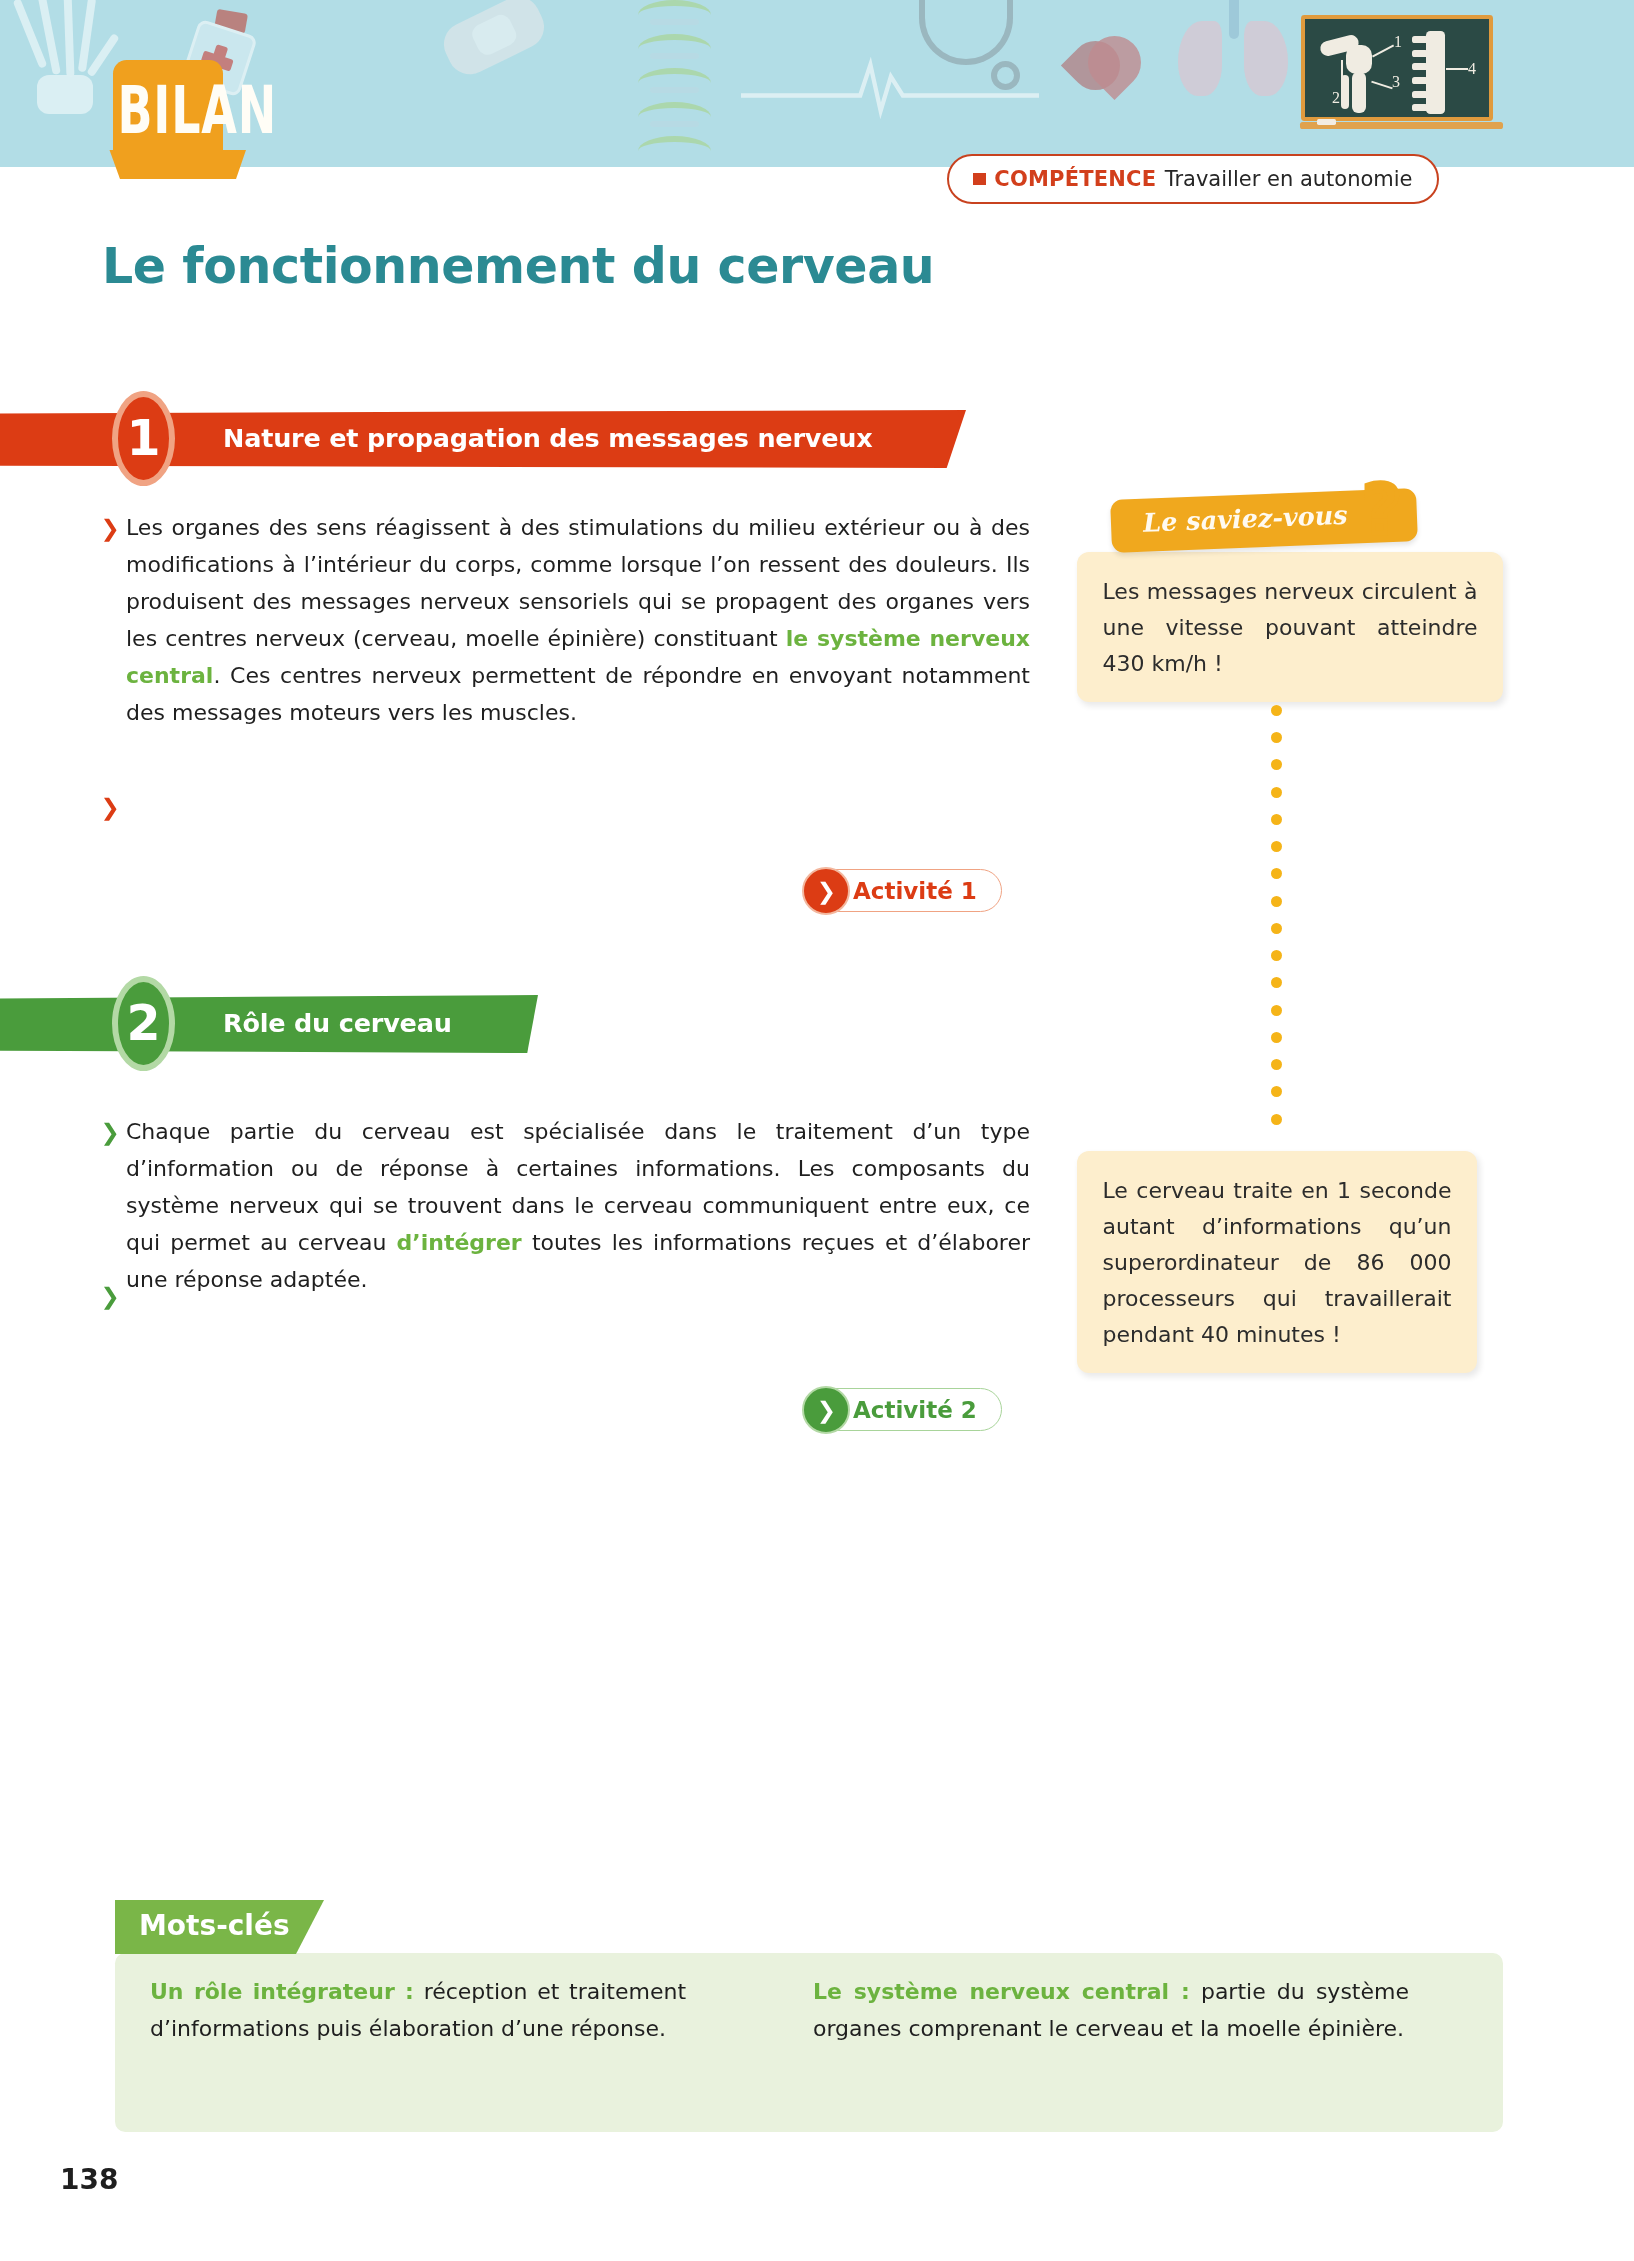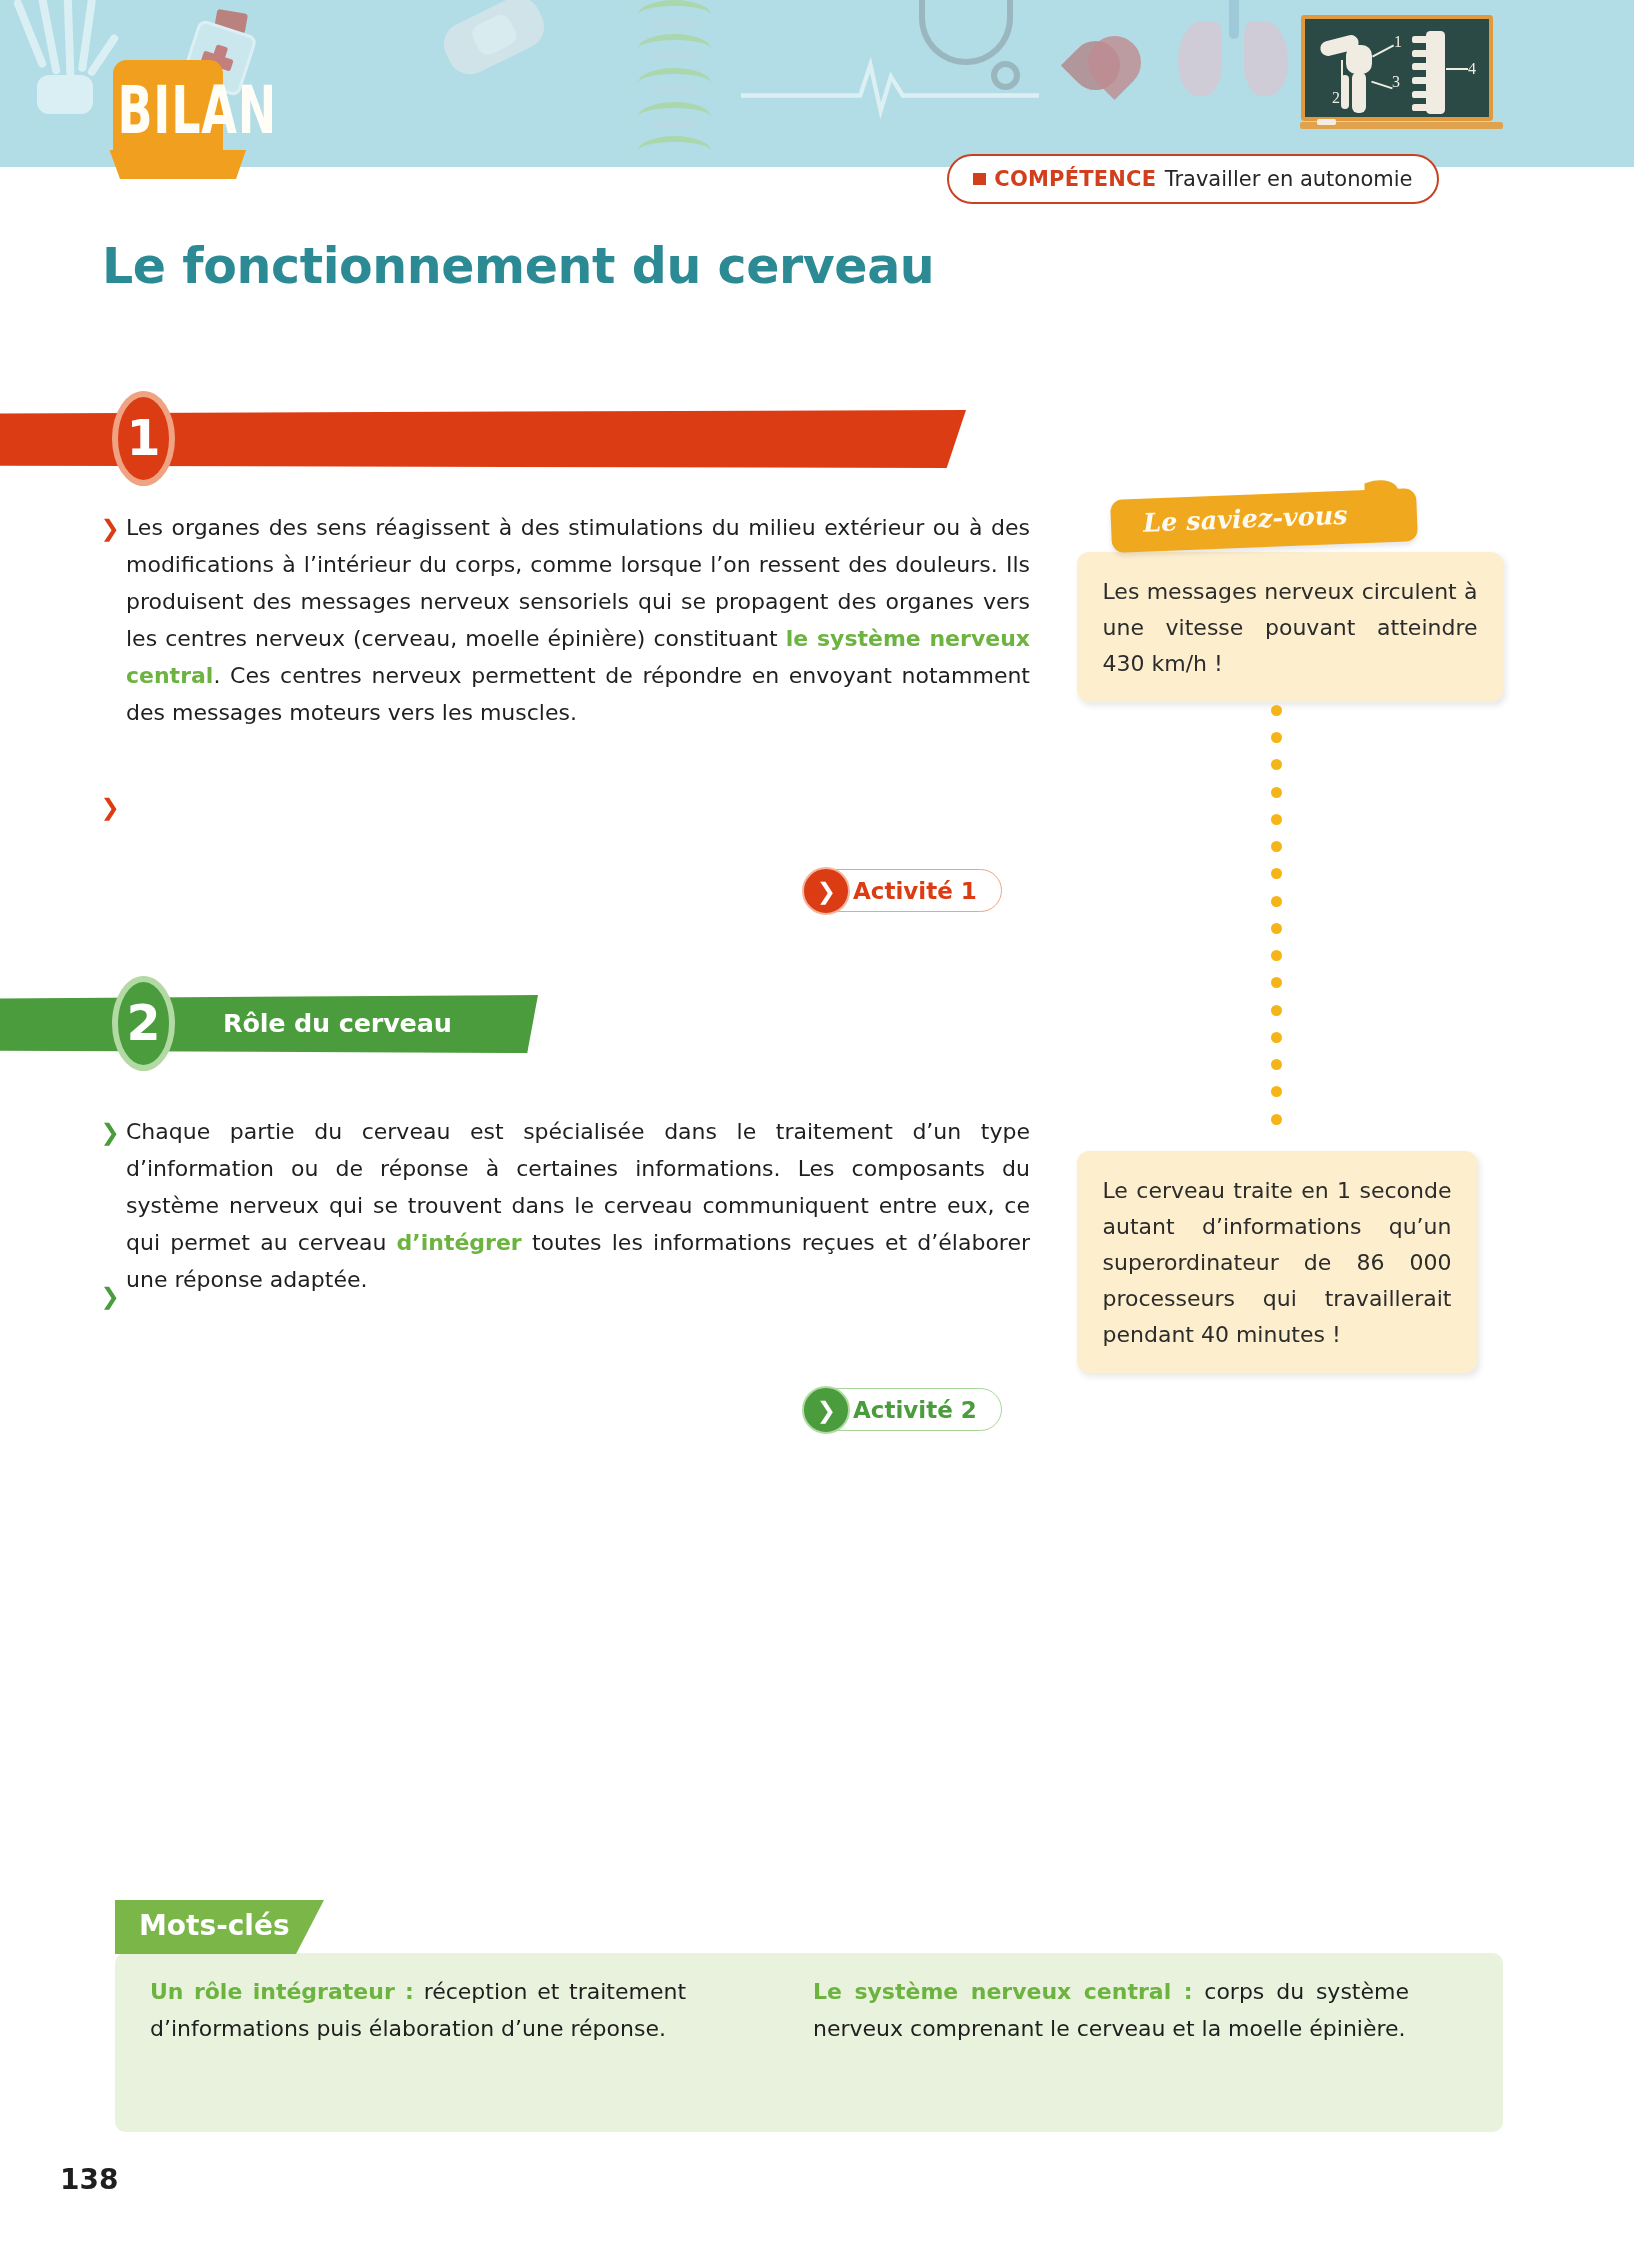--- a/index.html
+++ b/index.html
@@ -590,20 +590,21 @@
   <span class="sq"></span>
   <span class="kw">COMPÉTENCE</span>
   <span class="tx">Travailler en autonomie</span>
 </div>
 
 <h1 class="page-title">Le fonctionnement du cerveau</h1>
 
 <div class="sec-banner" id="sec1">
   <div class="ribbon"></div>
   <div class="num-badge">1</div>
+  <div class="sec-label">Nature et propagation des messages nerveux</div>
 </div>
 
 <div class="para" id="p1">
   <span class="arrow ar-red">❯</span><span>Les organes des sens réagissent à des stimulations du milieu extérieur ou à des modifications à l’intérieur du corps, comme lorsque l’on ressent des douleurs. Ils produisent des messages nerveux sensoriels qui se propagent des organes vers les centres nerveux (cerveau, moelle épinière) constituant </span><span class="hi-green">le système nerveux central</span><span>. Ces centres nerveux permettent de répondre en envoyant  notamment des messages moteurs vers les muscles.</span>
 </div>
 
 <div class="para" id="p2">
   <span class="arrow ar-red">❯</span>
 </div>
 
@@ -663,17 +664,17 @@
 <div class="motscles-tab">
   <div class="notch"></div>
   <div class="t">Mots-clés</div>
 </div>
 
 <div class="kw-col" id="kw1">
   <span class="term">Un rôle intégrateur :</span><span> réception et traitement d’informations puis élaboration d’une réponse.</span>
 </div>
 
 <div class="kw-col" id="kw2">
-  <span class="term">Le système nerveux central :</span><span> corps du système nerveux comprenant le cerveau et la moelle épinière.</span>
+  <span class="term">Le système nerveux central :</span><span> partie du système organes comprenant le cerveau et la moelle épinière.</span>
 </div>
 
 <div class="page-num">138</div>
 
 
 </body></html>

